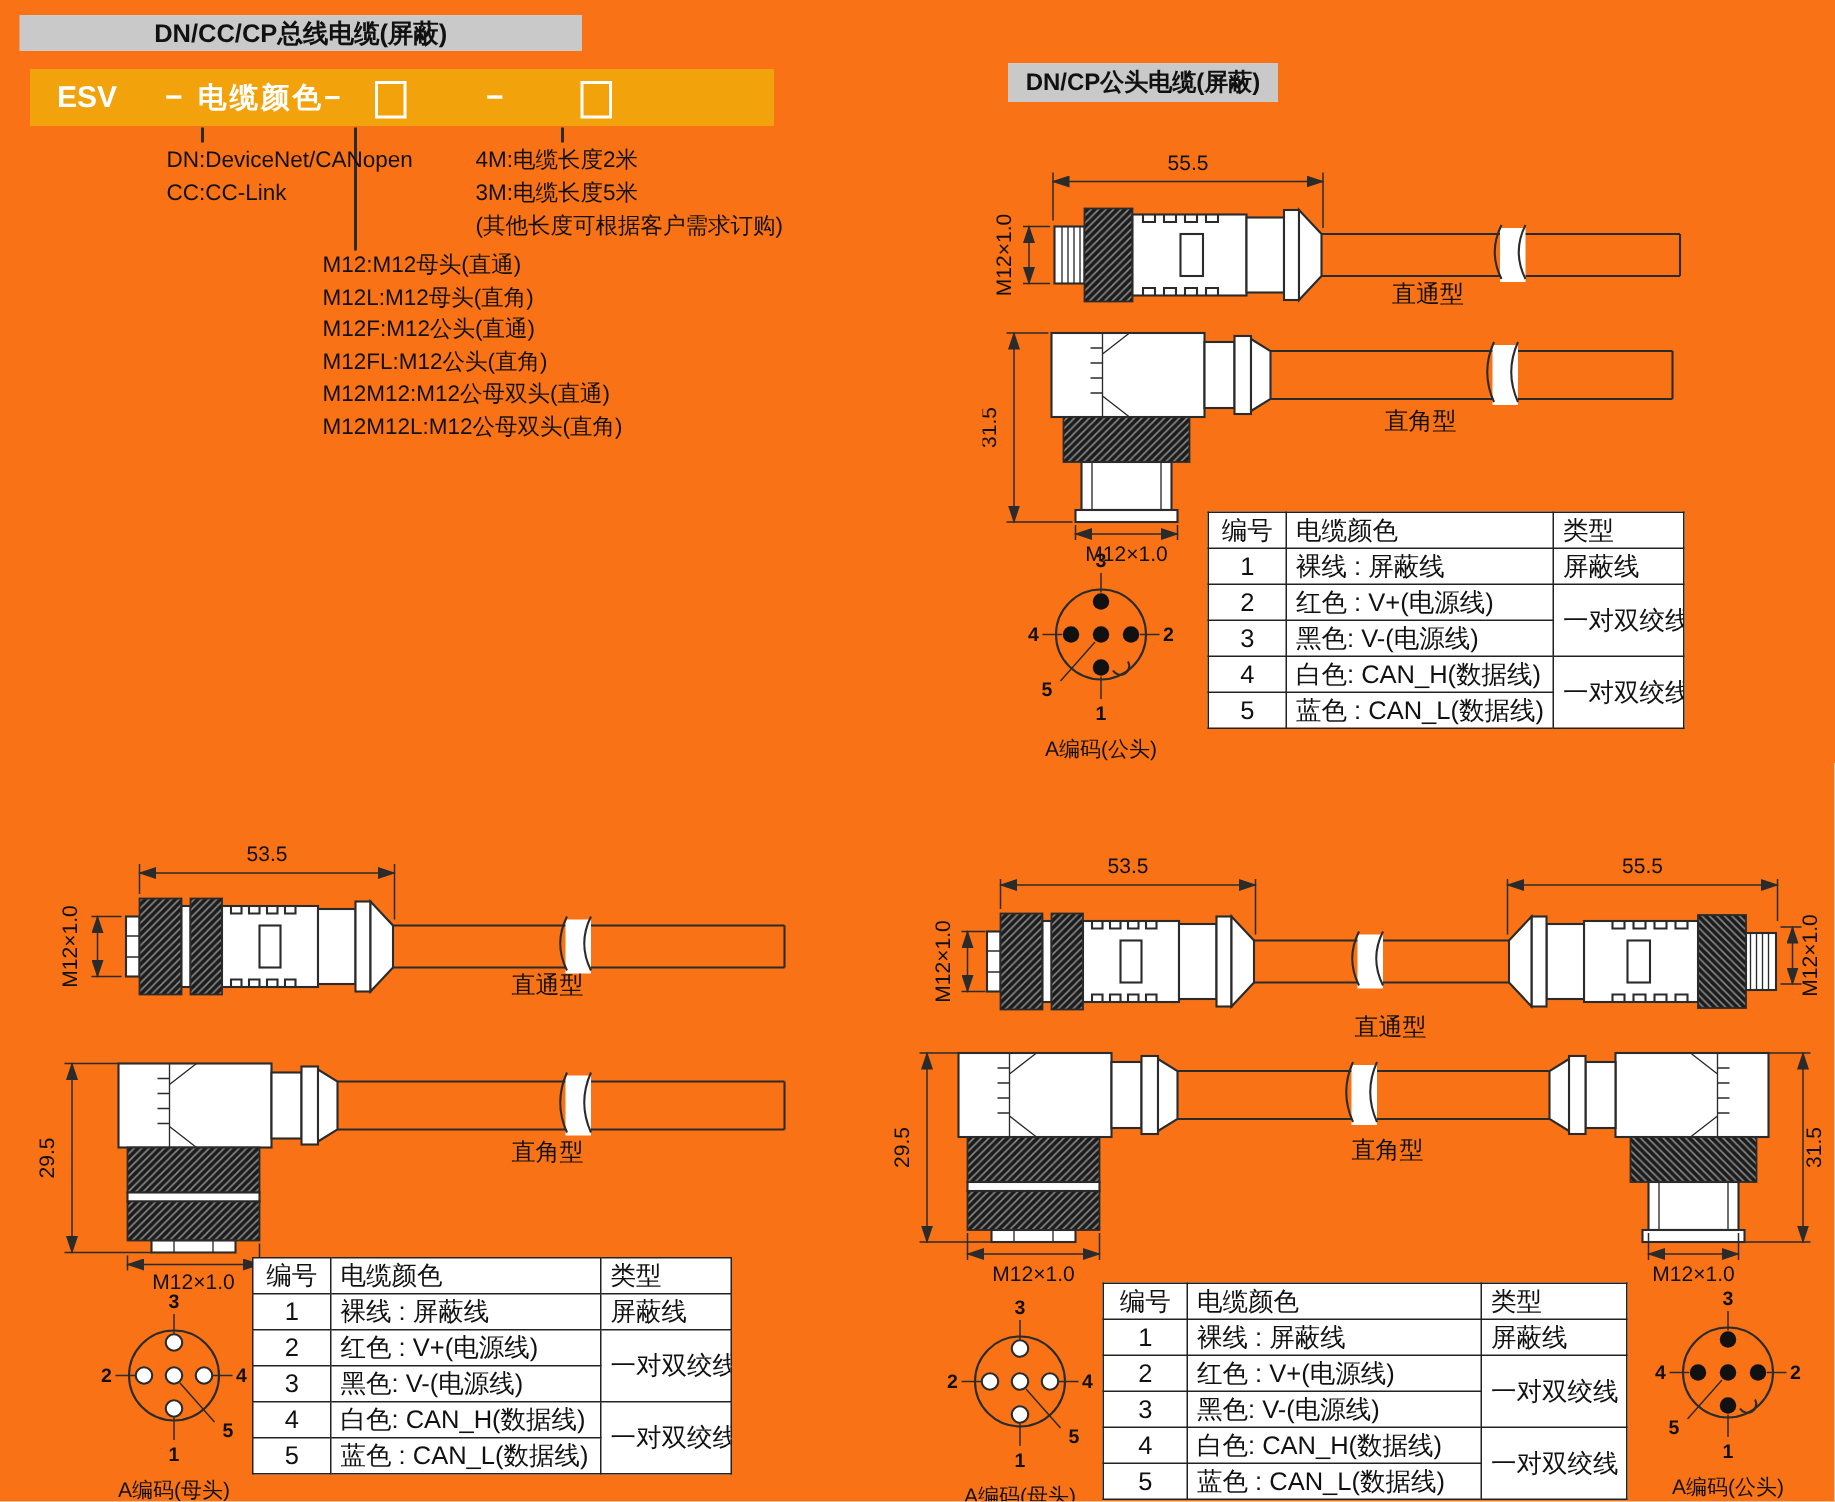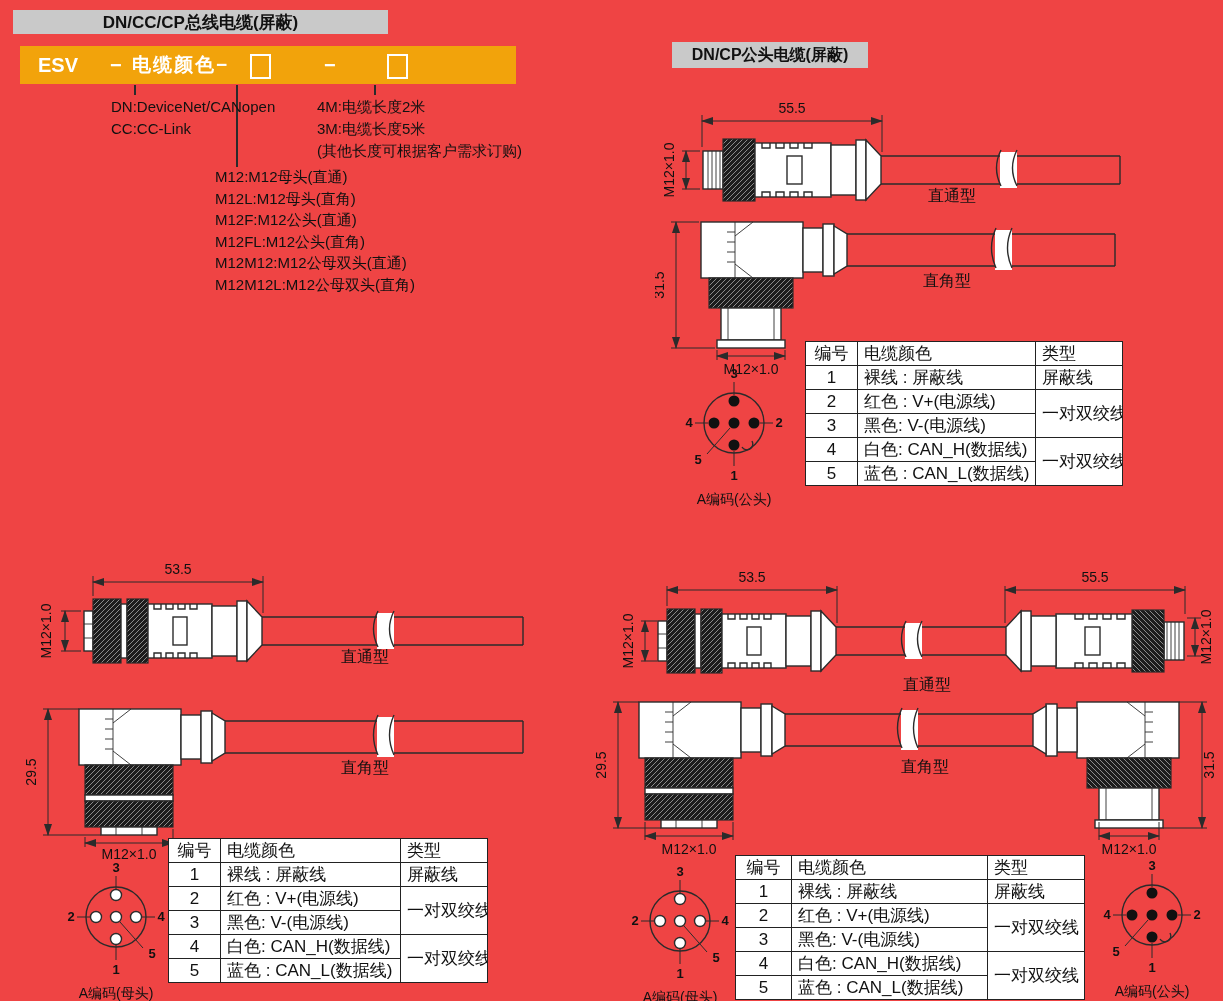--- a/index.html
+++ b/index.html
@@ -1,17 +1,17 @@
 <!DOCTYPE html>
 <html><head>
 <meta charset="utf-8">
 <style>
   html,body{margin:0;padding:0;background:#fff;}
   body{font-family:"Liberation Sans","DejaVu Sans",sans-serif;color:#111;}
-  .page{position:relative;width:1223px;height:1001px;background:#ef4444;overflow:hidden;}
+  .page{position:relative;width:1223px;height:1001px;background:#f97316;overflow:hidden;}
   .gray-bar{position:absolute;background:#C9C9C9;color:#111;font-weight:bold;
     display:flex;align-items:center;justify-content:center;white-space:nowrap;}
   .orange-bar{position:absolute;left:20px;top:46px;width:496px;height:38px;background:#F2A30B;}
   .ob{position:absolute;top:0;height:38px;display:flex;align-items:center;color:#fff;font-weight:bold;}
   .obox{position:absolute;top:8px;width:17px;height:21px;border:2px solid #fff;}
   .vline{position:absolute;width:1.5px;background:#2b2b2b;}
   .txt{position:absolute;font-size:15px;line-height:22px;white-space:nowrap;margin-left:28px;}
   .txt div{white-space:nowrap;}
   .list{line-height:21.5px;}
   svg.draw,svg.pin{position:absolute;}
@@ -144,21 +144,21 @@
   </div>
   <div class="txt list" style="left:187px;top:166px">
     <div>M12:M12母头(直通)</div>
     <div>M12L:M12母头(直角)</div>
     <div>M12F:M12公头(直通)</div>
     <div>M12FL:M12公头(直角)</div>
     <div>M12M12:M12公母双头(直通)</div>
     <div>M12M12L:M12公母双头(直角)</div>
   </div>
 
-  <div class="gray-bar" style="left:672px;top:42px;width:196px;height:26px;font-size:16px">DN/CP公头电缆(屏蔽)</div>
+  <div class="gray-bar" style="left:672px;top:42px;width:180px;height:26px;font-size:16px">DN/CP公头电缆(屏蔽)</div>
 
   <svg class="draw" style="left:660px;top:95px" width="470" height="118" viewBox="0 0 470 118">
     <use href="#g-ms" transform="translate(42,40)"></use>
     <path class="dn" d="M221,61H460 M221,89H460 M460,61V89"></path>
     <rect x="340" y="57" width="17" height="36" fill="#fff" stroke="none"></rect>
     <path class="dn" d="M341,55q-9,18 0,36 M357,55q-9,18 0,36"></path>
     <path class="dim" d="M42,52V20 M222,57V20"></path>
     <line class="dim" x1="42" y1="26" x2="222" y2="26" marker-start="url(#ah)" marker-end="url(#ah)"></line>
     <text class="dimt" x="132" y="18" text-anchor="middle">55.5</text>
     <path class="dim" d="M40,56H22 M40,94H22"></path>

